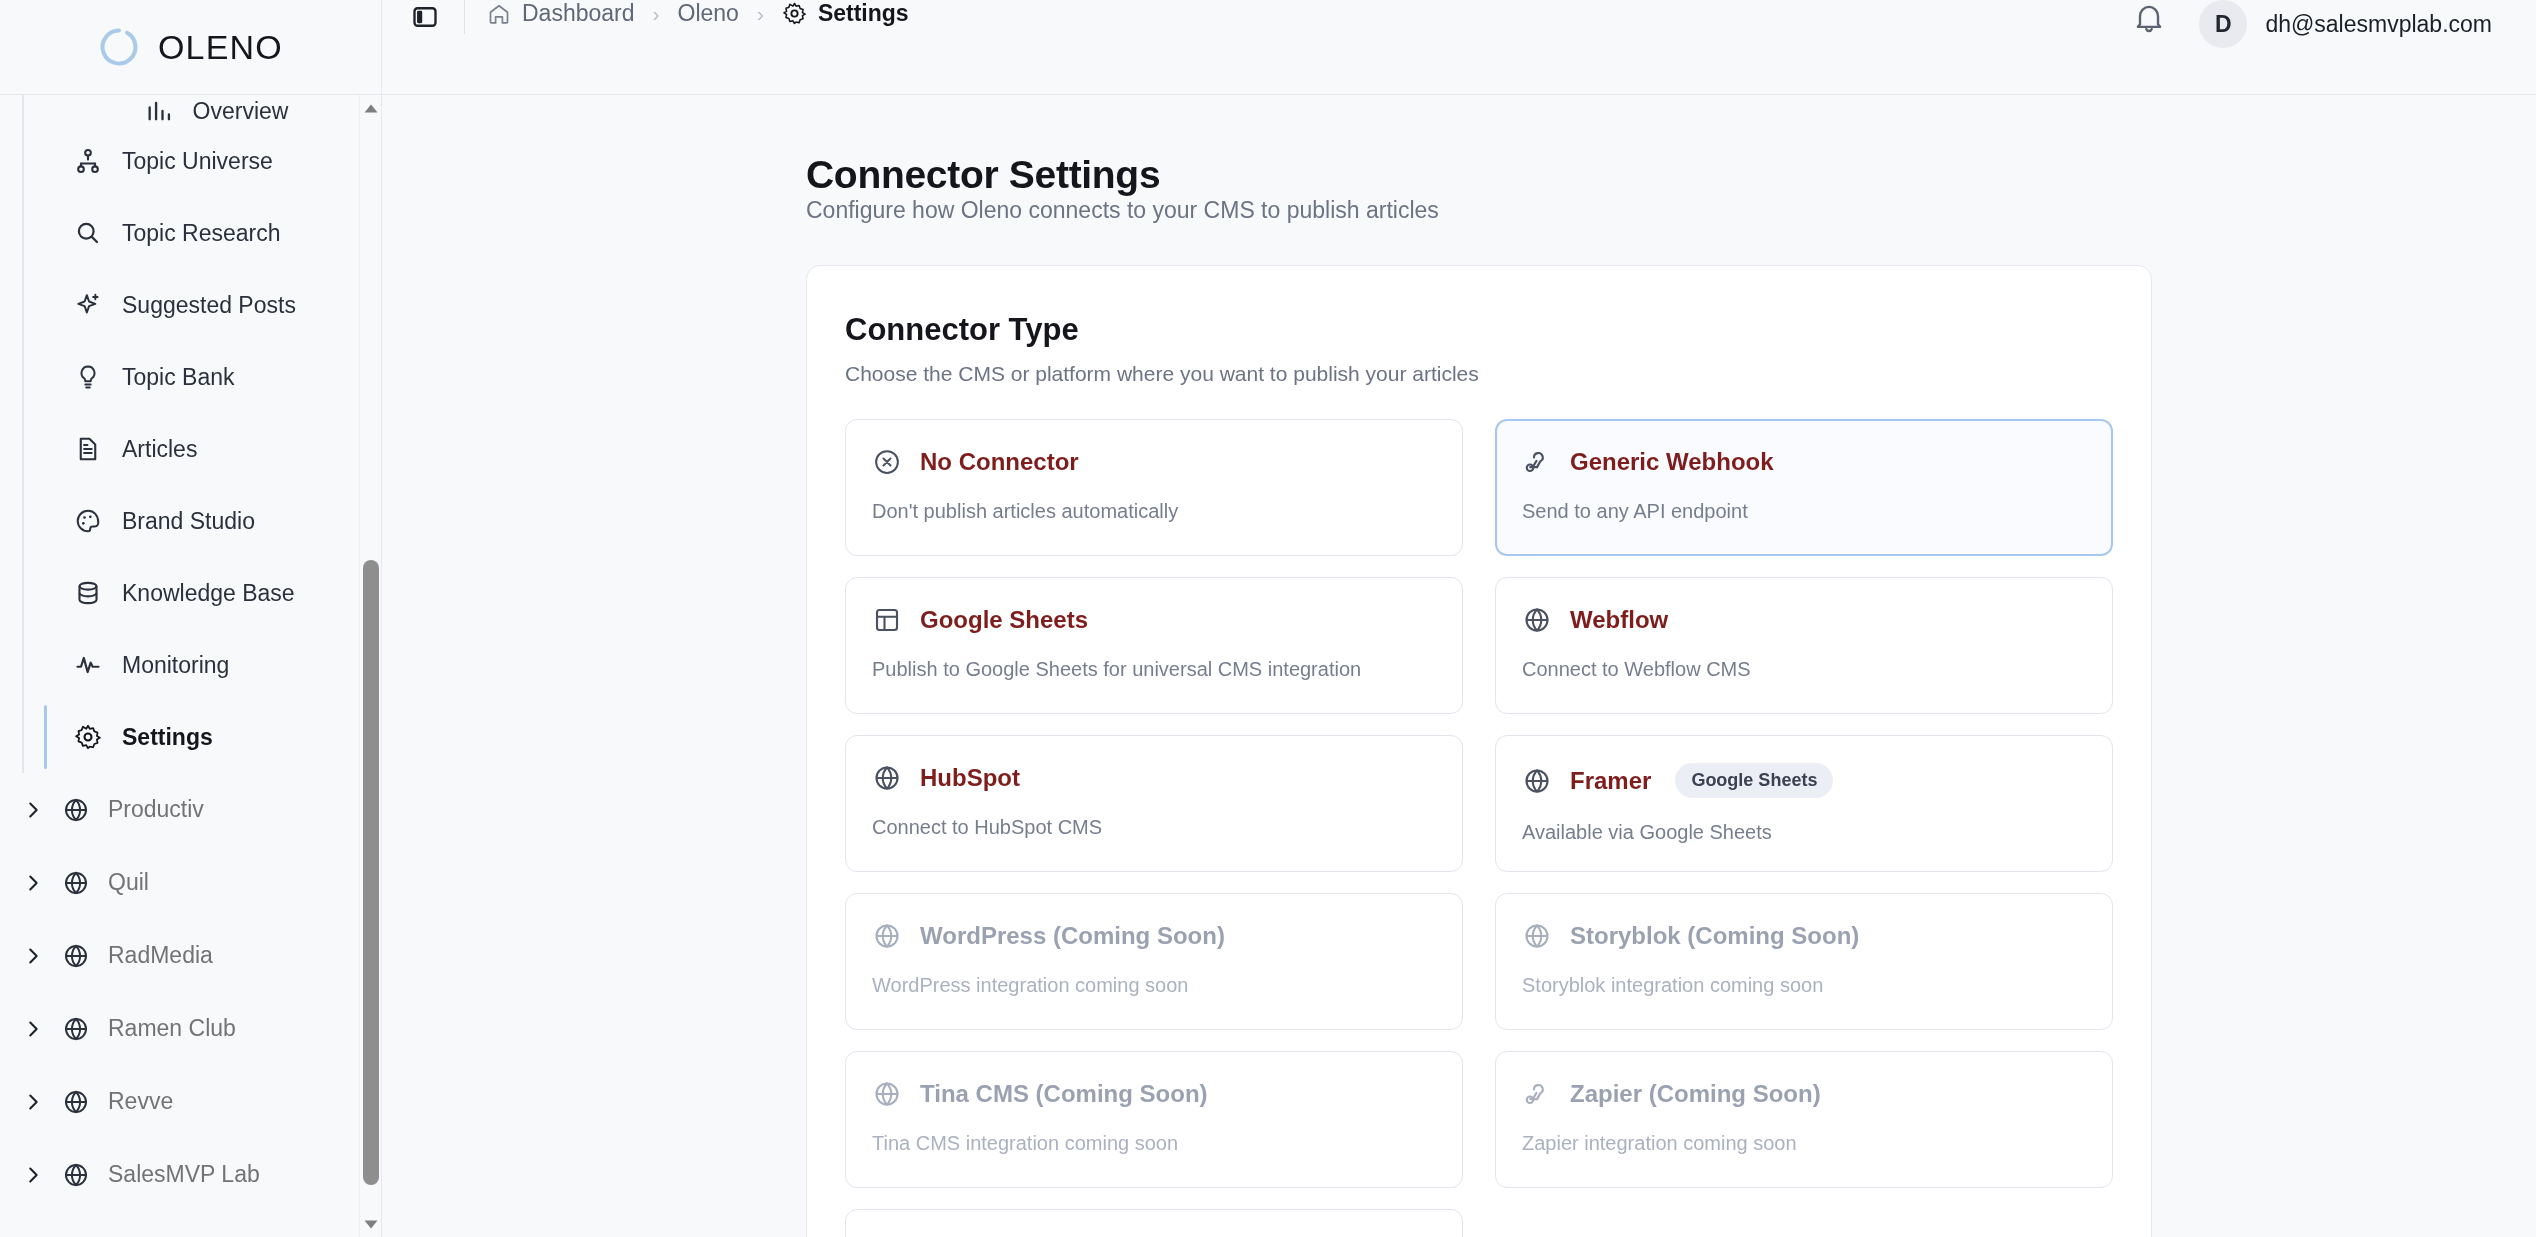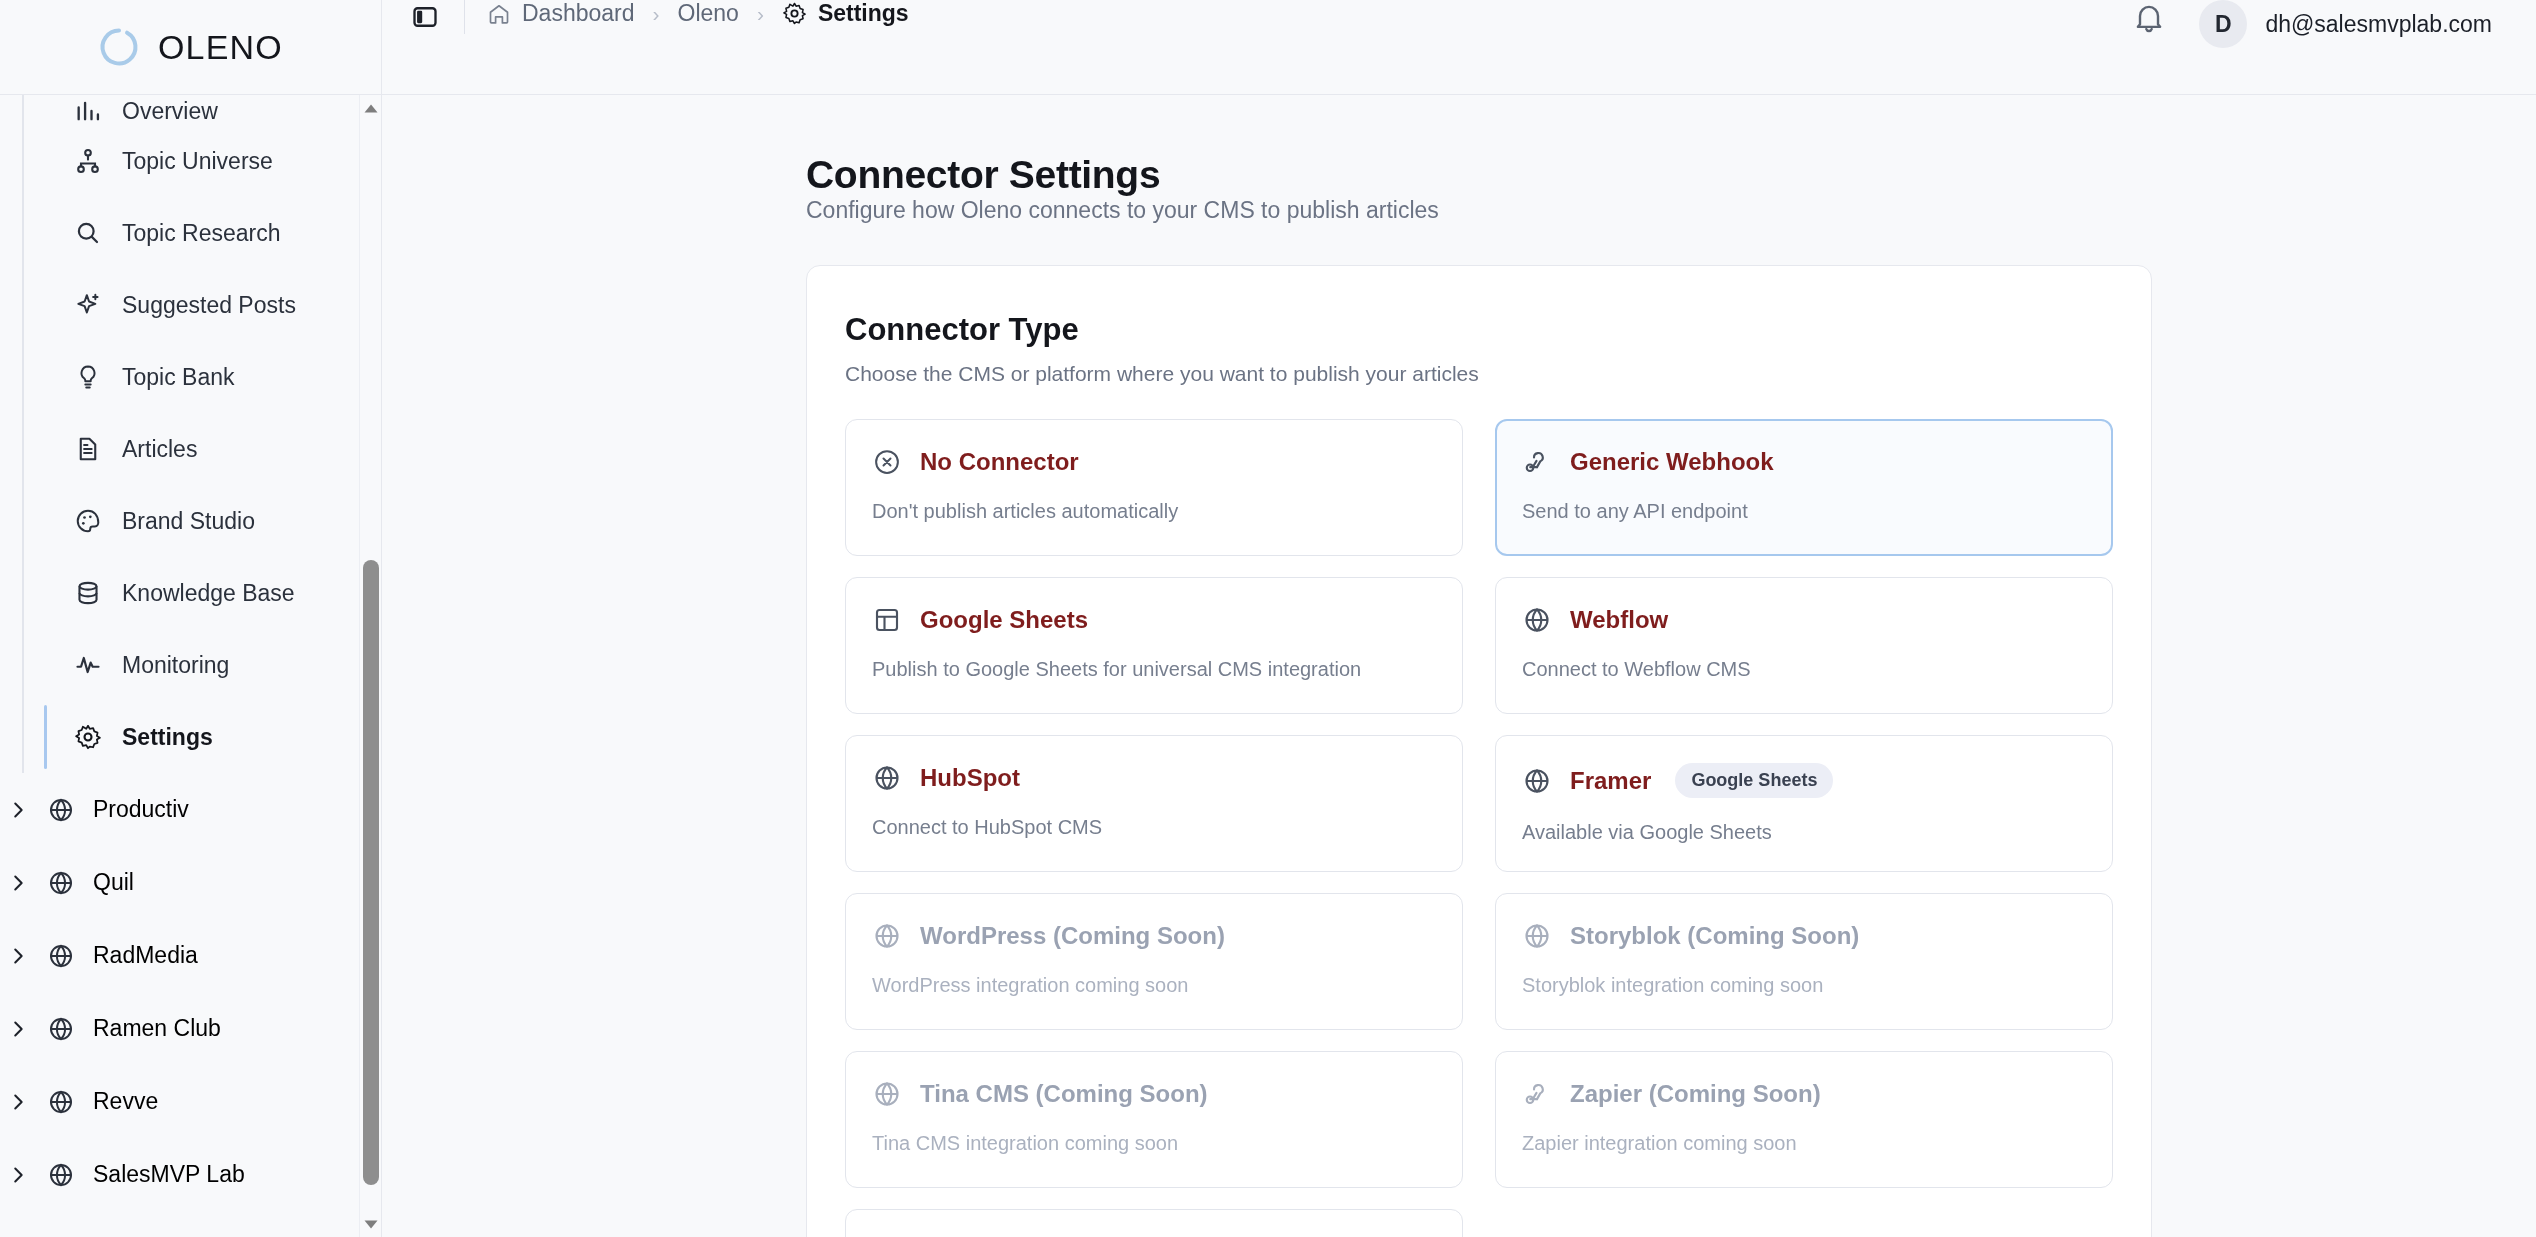--- a/index.html
+++ b/index.html
@@ -76,31 +76,31 @@
     position: absolute; inset: 0 22px 0 0;
     padding-top: 0;
   }
   .nav-group { padding-left: 22px; border-left: 2px solid #e2e5ec; margin-left: 22px; }
   .nav-item {
     display: flex; align-items: center; gap: 20px;
     height: 72px; padding-left: 28px;
     font-size: 23px; color: #2b313c; cursor: pointer;
     position: relative;
   }
-  .nav-item.clipped { height: 30px; overflow: hidden; align-items: flex-end; }
+  .nav-item.clipped { height: 30px; overflow: hidden; align-items: flex-end; justify-content: center; }
   .nav-item .ico { width: 28px; height: 28px; flex: 0 0 28px; display: block; }
   .nav-item.active { font-weight: 700; color: #14161c; }
   .nav-item.active::before {
     content: ""; position: absolute; left: -2px; top: 4px; bottom: 4px;
     width: 3px; background: #a8c8ef; border-radius: 2px;
   }
   .ws-item {
     display: flex; align-items: center; gap: 18px;
-    height: 73px; padding-left: 7px;
-    font-size: 23px; color: #000000; cursor: pointer;
+    height: 73px; padding-left: 22px;
+    font-size: 23px; color: #737373; cursor: pointer;
   }
   .ws-item .chev { width: 22px; height: 22px; flex: 0 0 22px; }
   .ws-item .ico { width: 28px; height: 28px; flex: 0 0 28px; }
 
   
   .sbar {
     position: absolute; top: 0; right: 0; bottom: 0; width: 22px;
     background: #f8f9fb; border-left: 1px solid #eceef3;
   }
   .sbar-arrow {

